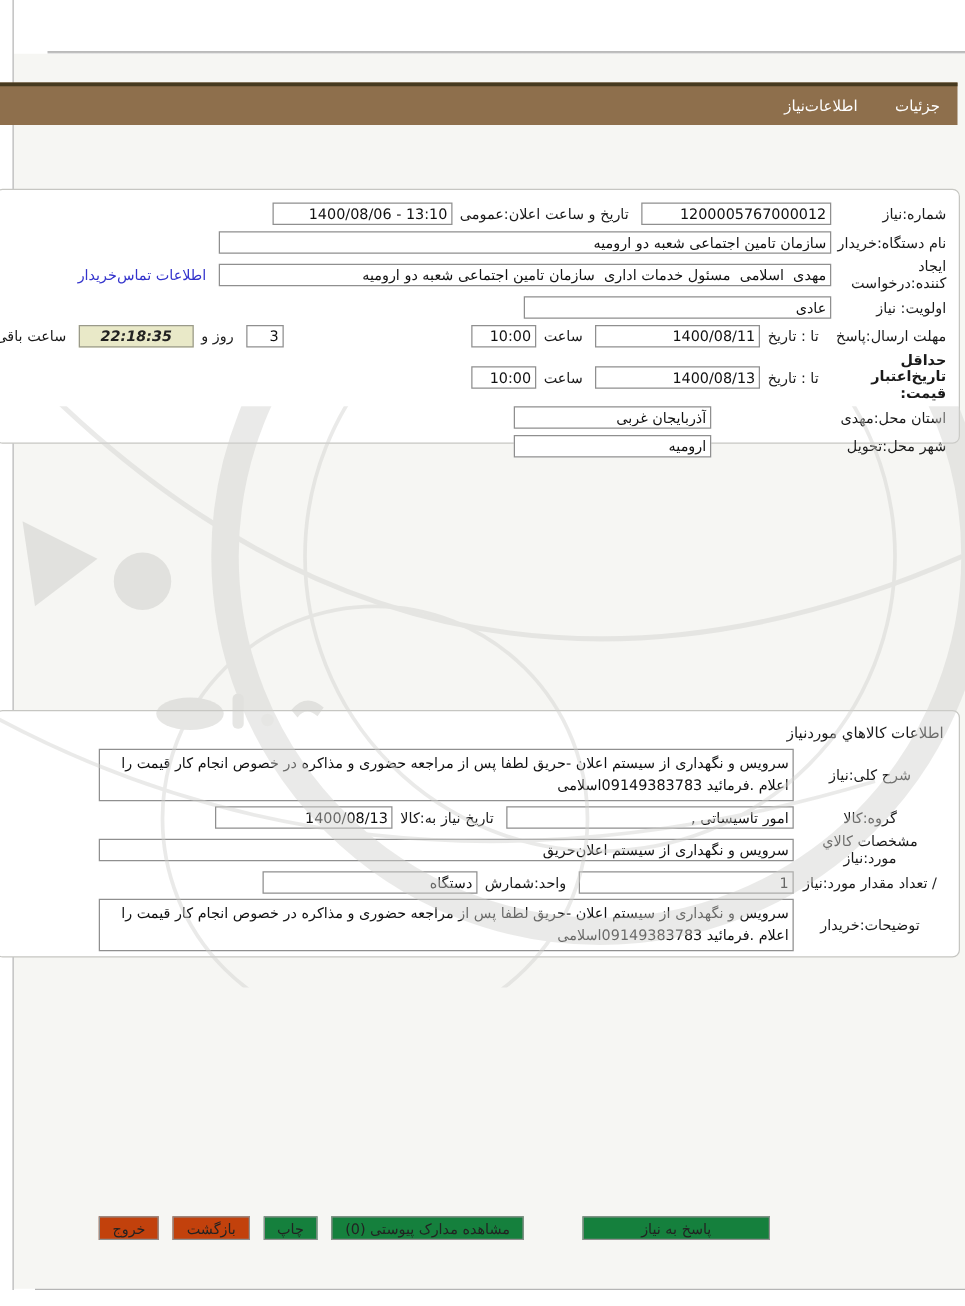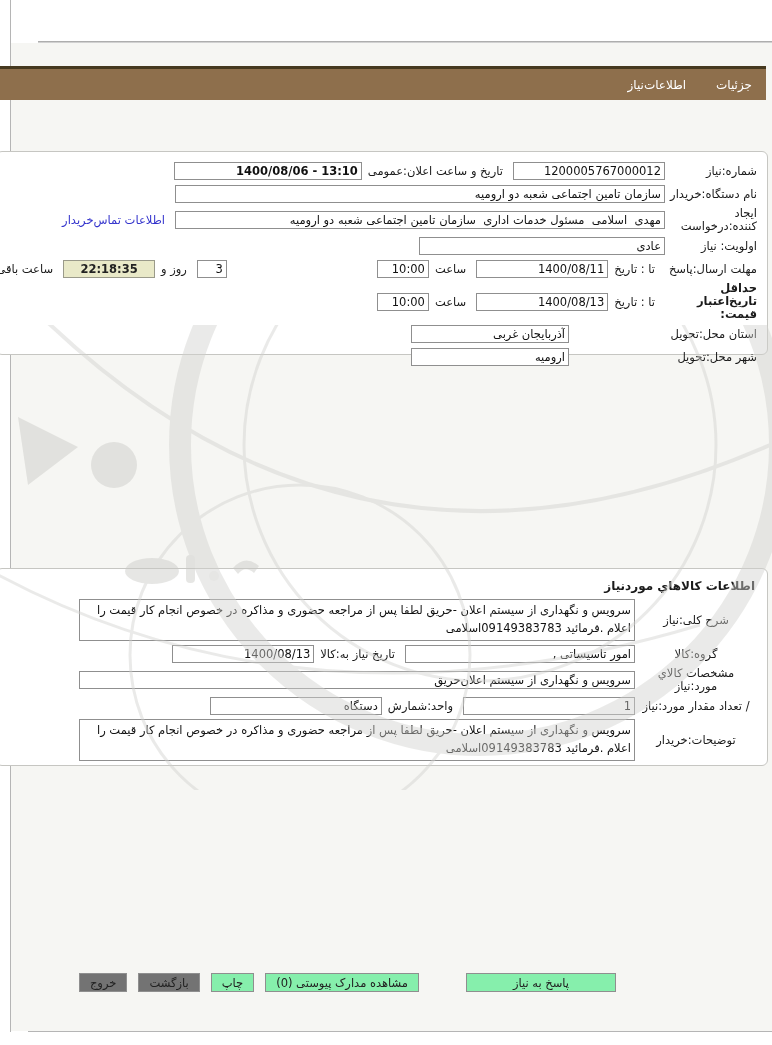--- a/index.html
+++ b/index.html
@@ -27,45 +27,45 @@
   .row{display:flex;align-items:center;margin:3px 0;min-height:20px;}
   .lbl{width:92px;flex:none;font-size:11.5px;line-height:13px;}
   .lbl2{flex:none;font-size:11.5px;padding:0 10px 0 6px;}
   .c2 .lbl{width:122px;text-align:center;}
   input,textarea{border:1px solid #8f8f8f;background:#fff;font-family:"DejaVu Sans",sans-serif;
         font-size:11.5px;padding:1px 3px;box-sizing:border-box;color:#111;}
   input{height:18px;}
   .num{direction:ltr;text-align:right;}
   textarea{resize:none;width:556px;height:42px;line-height:18px;overflow:hidden;}
   .w-need{width:152px;}
-  .w-dt{width:188px;font-weight:bold;}
+  .w-dt{width:144px;}
   .w-wide{width:490px;}
   .w-prio{width:246px;}
   .w-date{width:132px;}
   .w-time{width:52px;}
   .w-days{width:30px;margin-right:150px;}
   .w-prov{width:158px;margin-right:96px;}
   .w-group{width:230px;}
   .w-gdate{width:142px;}
   .w-spec{width:556px;}
   .w-qty{width:172px;}
   .w-unit{width:172px;}
   .remain-box{flex:none;width:90px;height:16px;border:1px solid #9a9a8a;background:#e9e9c8;
         font-weight:bold;text-align:center;line-height:16px;font-size:11.5px;color:#222;
-        direction:ltr;}
+        direction:ltr;font-style:italic;}
   .link{color:#3333cc;text-decoration:none;margin-right:10px;font-size:11.5px;cursor:pointer;text-align:right;}
   .two-line span{display:block;font-weight:bold;}
-  .sec-title{font-weight:bold;font-size:12px;margin:4px 2px 6px;}
+  .sec-title{font-weight:normal;font-size:12px;margin:4px 2px 6px;}
 
   
   .btnrow{position:absolute;top:537px;right:156px;display:flex;gap:11px;}
   .btn{height:19px;border:1px solid #8f8f8f;font-family:"DejaVu Sans",sans-serif;
        font-size:11.5px;line-height:16px;padding:0 10px;cursor:pointer;color:#222;}
-  .btn.green{background:#86efac;}
-  .btn.pink{background:#737373;}
+  .btn.green{background:#15803d;}
+  .btn.pink{background:#c2410c;}
   .btn.reply{min-width:150px;margin-left:36px;}
 
   
   .watermark{position:absolute;top:325px;left:0;width:772px;height:465px;opacity:.45;
              pointer-events:none;z-index:6;}
   .z{position:relative;z-index:2;}
 </style>
 </head>
 <body>
 
@@ -115,21 +115,21 @@
       <span class="lbl two-line">
           <span>حداقل تاریخ‌اعتبار</span>
           <span>قیمت:</span>
         </span>
       <span class="lbl2">تا : تاریخ</span>
       <input class="w-date num" readonly="" value="1400/08/13" style="">
       <span class="lbl2">ساعت</span>
       <input class="w-time num" readonly="" value="10:00" style="">
     </div>
     <div class="row">
-      <span class="lbl">استان محل:تحویل</span>
+      <span class="lbl">استان محل:مهدی</span>
       <input class="w-prov" readonly="" value="آذربایجان غربی" style="">
     </div>
     <div class="row">
       <span class="lbl">شهر محل:تحویل</span>
       <input class="w-prov" readonly="" value="ارومیه" style="">
     </div>
   </div>
 
   <div class="card card2 c2 z">
     <div class="sec-title">اطلاعات کالاهاي موردنیاز</div>

